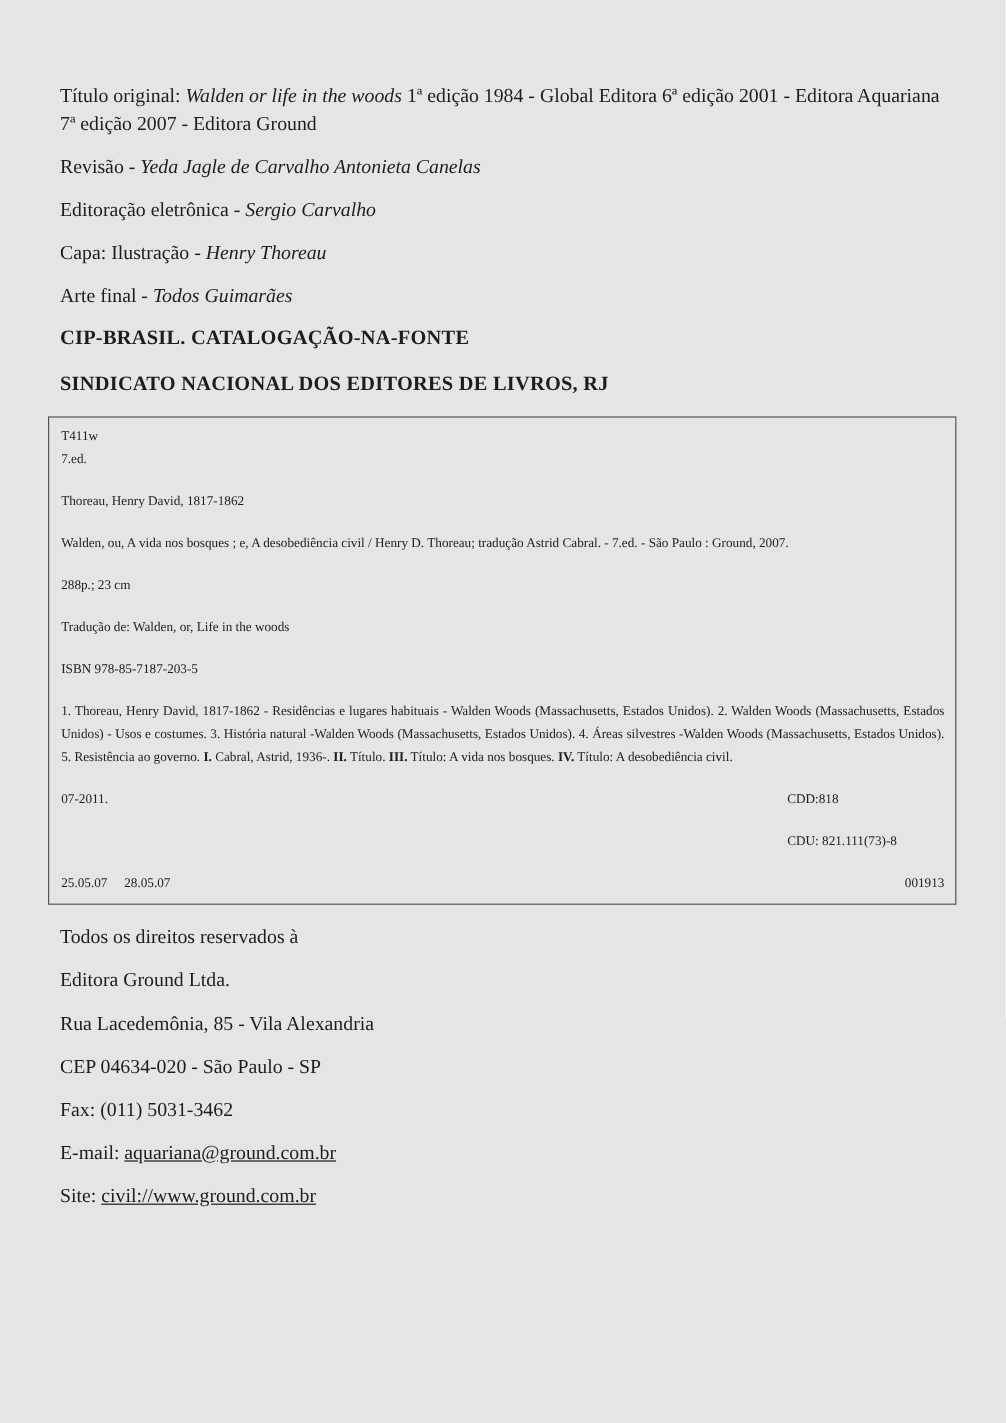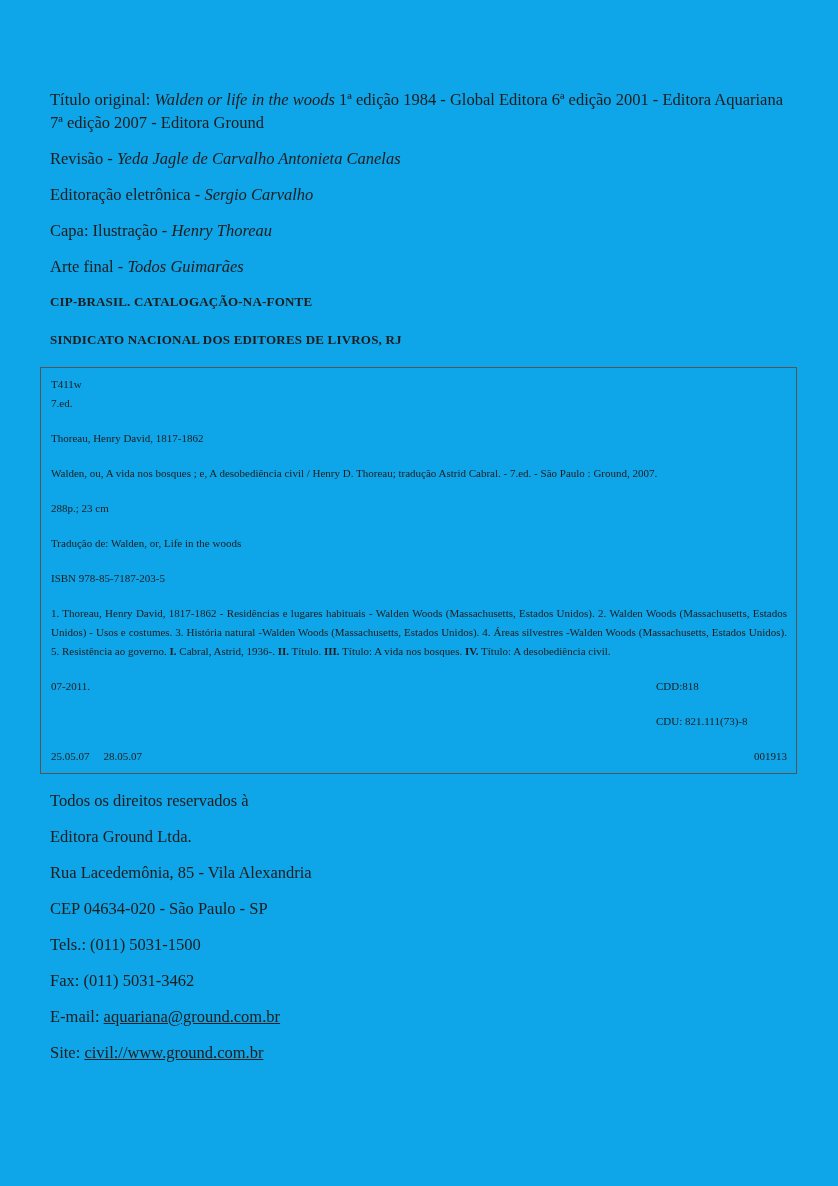--- a/index.html
+++ b/index.html
@@ -8,33 +8,33 @@
     width: 838px;
     height: 1186px;
     position: relative;
     overflow: hidden;
   }
   .page {
     position: absolute;
     top: 0; left: 0;
     width: 838px;
     height: 1186px;
-    padding: 88px 46px 40px 50px;
+    padding: 68px 46px 40px 50px;
     font-family: "Liberation Serif", "DejaVu Serif", serif;
     font-size: 16.5px;
     line-height: 23px;
     color: #1d1d1d;
-    background: #0ea5e9;
+    background: #e5e5e5;
   }
   .para { margin-bottom: 13px; }
   .it { font-style: italic; }
   .b { font-weight: bold; }
   .head {
     font-weight: bold;
-    font-size: 13px;
+    font-size: 17px;
     line-height: 21px;
     margin-bottom: 17px;
     letter-spacing: 0.2px;
   }
   .head-first { margin-top: 6px; }
   .card {
     border: 1px solid #555;
     margin: 12px -5px 15px -10px;
     padding: 7px 9px 7px 10px;
     font-size: 11px;
@@ -101,18 +101,17 @@
       <span class="date2">28.05.07</span>
       <span class="rnum">001913</span>
     </div>
 
   </div>
 
   <p class="para">Todos os direitos reservados à</p>
   <p class="para">Editora Ground Ltda.</p>
   <p class="para">Rua Lacedemônia, 85 - Vila Alexandria</p>
   <p class="para">CEP 04634-020 - São Paulo - SP</p>
-  <p class="para">Tels.: (011) 5031-1500</p>
   <p class="para">Fax: (011) 5031-3462</p>
   <p class="para"><span>E-mail: </span><a class="link">aquariana@ground.com.br</a></p>
   <p class="para"><span>Site: </span><a class="link">civil://www.ground.com.br</a></p>
 
 </div>
 
 </body></html>

